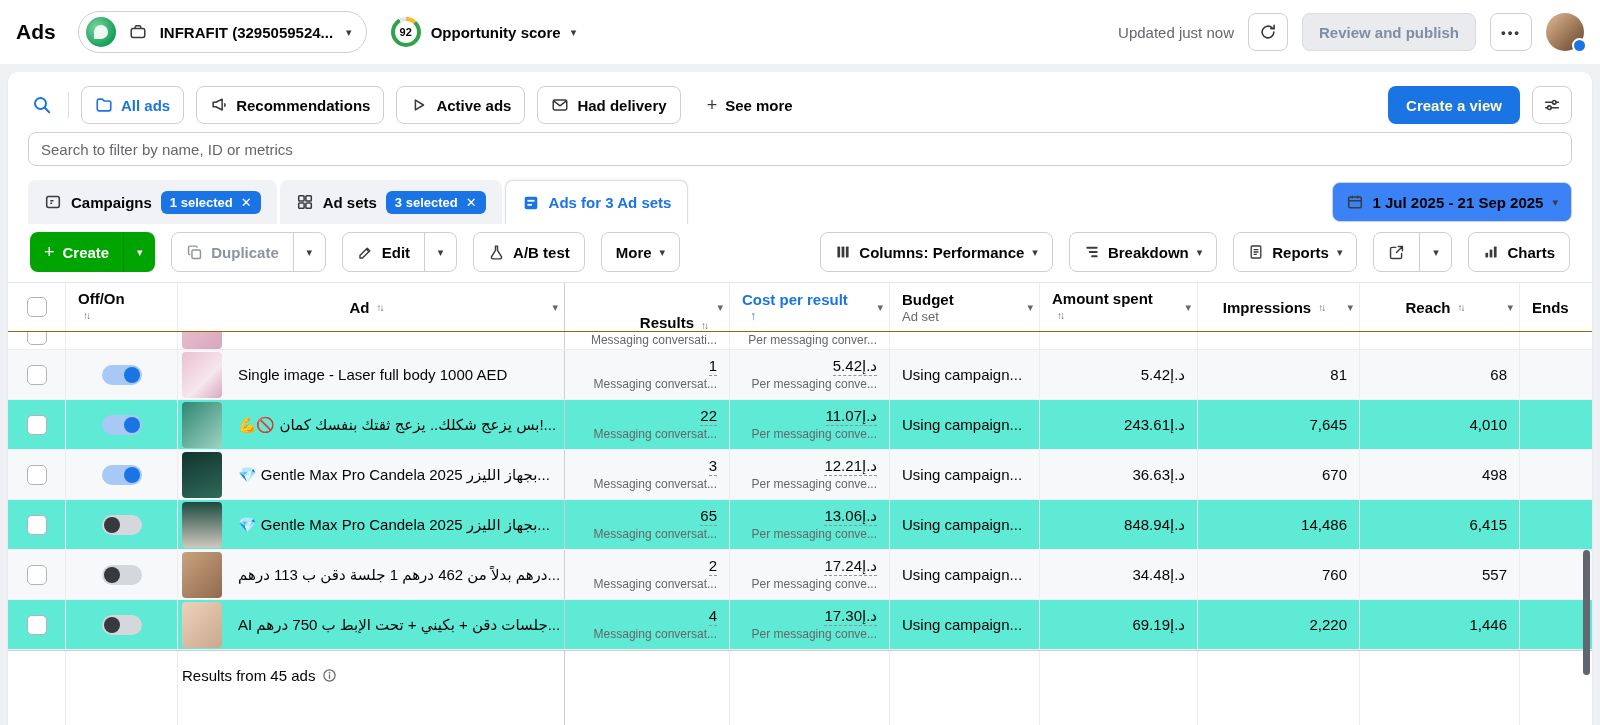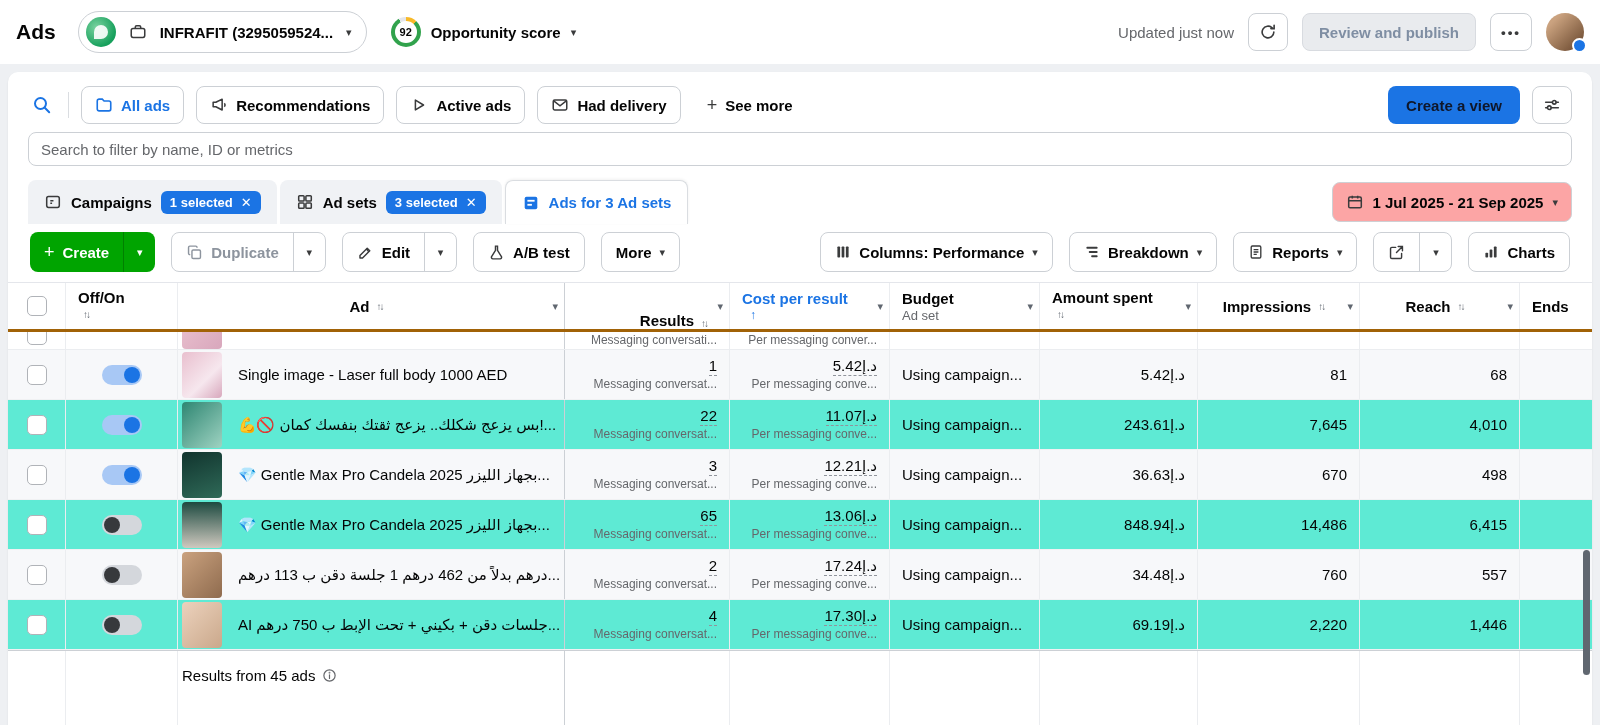--- a/index.html
+++ b/index.html
@@ -81,21 +81,21 @@
   .vdiv{ width:1px; height:26px; background:#dadde1; }
   .chip{
     height:38px; border:1px solid #ccd0d5; border-radius:8px; background:#fff;
     display:flex; align-items:center; gap:8px; padding:0 13px;
     font-weight:600; cursor:pointer; white-space:nowrap;
   }
   .chip.blue{ color:#1b74e4; }
   .chip.ghost{ border-color:transparent; }
   .plus-glyph{ font-size:18px; font-weight:400; line-height:1; color:#3a3b3c;}
   .btn-primary{
-    height:38px; border:none; border-radius:8px; background:#1b74e4; color:#0f172a;
+    height:38px; border:none; border-radius:8px; background:#1b74e4; color:#fef9c3;
     font-weight:600; font-size:15px; padding:0 18px; cursor:pointer; white-space:nowrap;
   }
 
   
   .search-row{ padding:8px 20px 0 20px; }
   .search-input{
     width:100%; height:34px; border:1px solid #ccd0d5; border-radius:8px;
     padding:0 12px; font-size:15px; font-family:inherit; color:#050505;
     outline:none; background:#fff;
   }
@@ -112,21 +112,21 @@
     background:#fff; border:1px solid #dadde1; border-bottom:none; color:#1b74e4;
     box-shadow:0 -1px 3px rgba(0,0,0,.06);
   }
   .sel-badge{
     background:#1b74e4; color:#fff; font-size:13px; font-weight:600;
     border-radius:6px; padding:4px 9px; display:flex; align-items:center; gap:8px;
   }
   .sel-x{ cursor:pointer; font-weight:700; font-size:13px; line-height:1; }
   .tabs-spacer{ flex:1; }
   .date-pill{
-    height:40px; border:1px solid #ced0d4; border-radius:8px; background:#fca5a5;
+    height:40px; border:1px solid #ced0d4; border-radius:8px; background:#3b82f6;
     display:flex; align-items:center; gap:9px; padding:0 13px; font-weight:600;
     cursor:pointer; margin-bottom:2px; white-space:nowrap;
   }
 
   
   .toolbar{ display:flex; align-items:center; gap:16px; padding:6px 22px 0 22px; height:50px; }
   .tb-spacer{ flex:1; }
   .btn, .split{
     height:40px; display:flex; align-items:center; border:1px solid #ccd0d5;
     border-radius:8px; background:#fff; overflow:hidden; white-space:nowrap;
@@ -142,21 +142,21 @@
   
   .table{ margin-top:8px; display:flex; flex-direction:column; height:543px; }
   .grid-cols{
     display:grid;
     grid-template-columns:58px 112px 387px 165px 160px 150px 158px 162px 160px minmax(30px,1fr);
   }
   .cell{ border-right:1px solid #ebedf0; min-width:0; }
   .cell:last-child{ border-right:none; }
   .c-ad{ border-right:1px solid #ccd0d5; }
 
-  .thead{ height:50px; border-top:1px solid #e4e6eb; border-bottom:3px solid #a16207; }
+  .thead{ height:50px; border-top:1px solid #e4e6eb; border-bottom:1px solid #a16207; }
   .th{ position:relative; display:flex; flex-direction:column; justify-content:center;
        align-items:flex-start; padding:0 22px 0 12px; font-weight:600; }
   .th .hdr-caret{ position:absolute; right:6px; top:50%; transform:translateY(-50%); font-size:11px; color:#606770;}
   .sort{ font-size:10px; color:#606770; letter-spacing:-2px; margin-left:5px; }
   .th-inline{ flex-direction:row; align-items:center; gap:2px; }
   .th-right{ align-items:flex-end; }
   .th-blue{ color:#1b74e4; }
   .th-blue .sortup{ color:#1b74e4; font-size:12px; margin:1px 0 0 8px; letter-spacing:0;}
   .th-sub{ font-size:13px; color:#65676b; font-weight:400; margin-top:1px; }
   .stack{ display:flex; flex-direction:column; align-items:flex-start; line-height:17px;}

